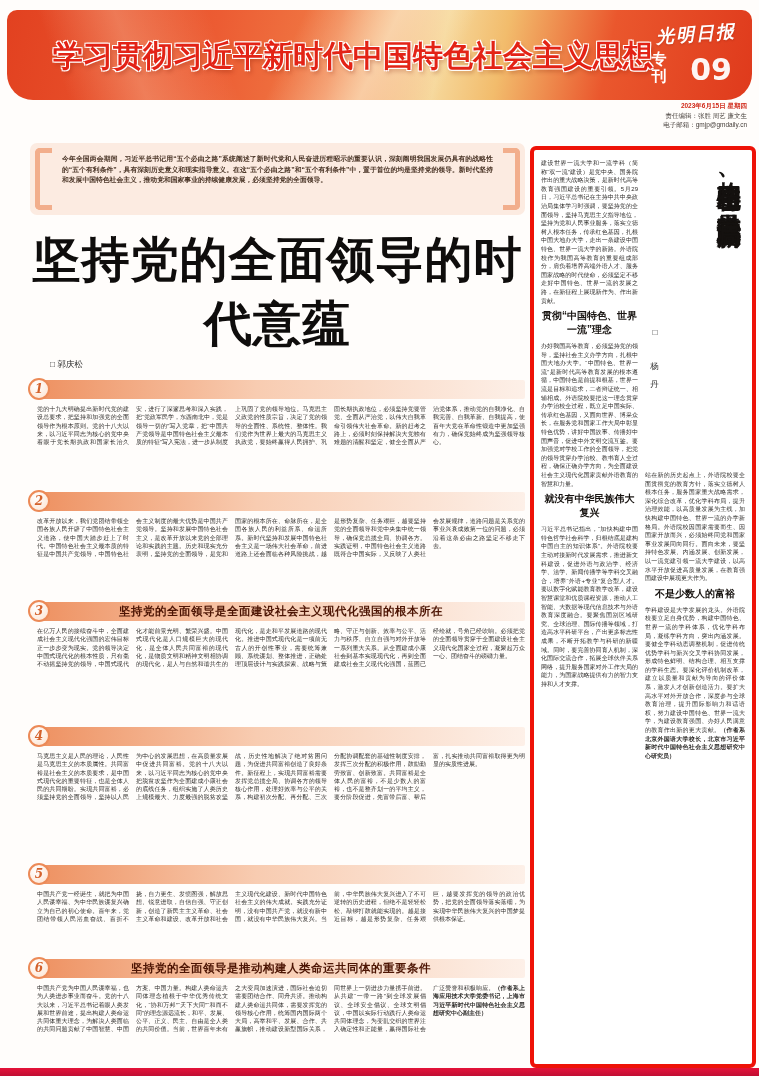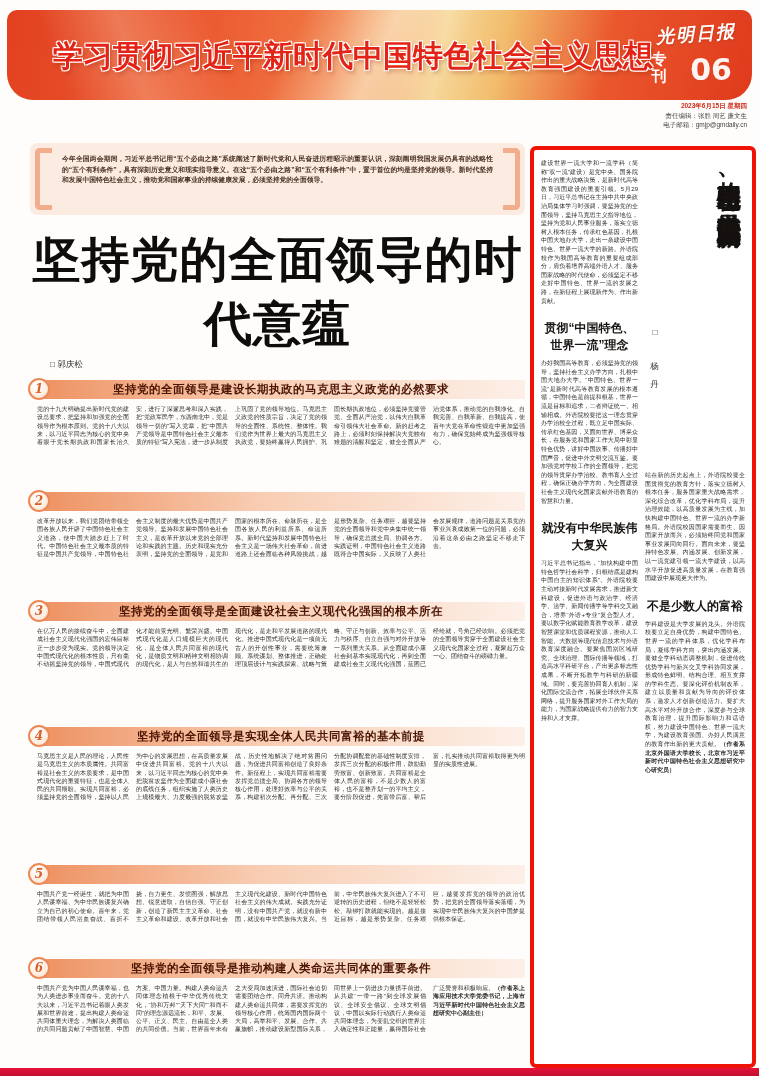--- a/index.html
+++ b/index.html
@@ -53,21 +53,21 @@
   .sec-body{column-count:5;column-gap:7px;font-size:6px;line-height:8.3px;color:#2e2c2a;
     text-align:justify;overflow:hidden;margin-left:7px;}
   .attr{font-weight:bold;}
 
   
   .side{position:absolute;left:530px;top:146px;width:226px;height:922px;box-sizing:border-box;
     border:4px solid #ee1207;border-radius:6px;background:#fff;padding:9px 7px;display:flex;gap:7px;}
   .side-col-l{width:97px;overflow:hidden;}
   .side-col-r{width:100px;overflow:hidden;position:relative;}
   .side-text{font-size:6px;line-height:8.6px;color:#2e2c2a;text-align:justify;}
-  .side-sub{font-size:12px;font-weight:bold;text-align:center;margin:15px 0 5px;color:#171310;}
+  .side-sub{font-size:10px;font-weight:bold;text-align:center;margin:4px 0 5px;color:#171310;}
   .title-block{position:relative;height:306px;margin-bottom:6px;}
   .v-title{position:absolute;right:0;top:4px;height:298px;writing-mode:vertical-rl;
     text-orientation:upright;font-size:24px;font-weight:900;color:#14110f;line-height:32px;
     letter-spacing:1px;}
   .v-author{position:absolute;left:4px;top:168px;writing-mode:vertical-rl;text-orientation:upright;
     font-size:8.5px;color:#333;letter-spacing:4px;}
 
   
   .bottom-band{position:absolute;left:0;right:0;top:1068px;height:8px;
     background:linear-gradient(#e51238,#c00d2f);}
@@ -75,56 +75,54 @@
 </head>
 <body>
 
 <div class="page">
 
   <div class="banner">
     <div class="banner-title">学习贯彻习近平新时代中国特色社会主义思想</div>
     <div class="banner-special">专
 刊</div>
     <div class="banner-logo">光明日报</div>
-    <div class="banner-page">06</div>
+    <div class="banner-page">09</div>
   </div>
 
   <div class="masthead-info">
     <div class="mi-date">2023年6月15日 星期四</div>
     <div class="mi-line">责任编辑：张胜 周艺 廉文生</div>
     <div class="mi-line">电子邮箱：gmjp@gmdaily.cn</div>
   </div>
 
   <div class="main">
     <div class="intro">
       <div class="intro-text">今年全国两会期间，习近平总书记用“五个必由之路”系统阐述了新时代党和人民奋进历程昭示的重要认识，深刻阐明我国发展仍具有的战略性的“五个有利条件”，具有深刻历史意义和现实指导意义。在这“五个必由之路”和“五个有利条件”中，置于首位的均是坚持党的领导。新时代坚持和发展中国特色社会主义，推动党和国家事业的持续健康发展，必须坚持党的全面领导。</div>
     </div>
     <div class="headline">坚持党的全面领导的时代意蕴</div>
     <div class="author">□ 郭庆松</div>
 
     <div class="section-bar">
       <div class="section-num">1</div>
-      <div class="section-title">坚持党的全面领导是建设长期执政的马克思主义政党的必然要求</div>
     </div>
     <div class="sec-body" style="height:78px">党的十九大明确提出新时代党的建设总要求，把坚持和加强党的全面领导作为根本原则。党的十八大以来，以习近平同志为核心的党中央着眼于党长期执政和国家长治久安，进行了深邃思考和深入实践，把“党政军民学，东西南北中，党是领导一切的”写入党章，把“中国共产党领导是中国特色社会主义最本质的特征”写入宪法，进一步从制度上巩固了党的领导地位。马克思主义政党的性质宗旨，决定了党的领导的全面性、系统性、整体性。我们党作为世界上最大的马克思主义执政党，要始终赢得人民拥护、巩固长期执政地位，必须坚持党要管党、全面从严治党，以伟大自我革命引领伟大社会革命。新的赶考之路上，必须时刻保持解决大党独有难题的清醒和坚定，健全全面从严治党体系，推动党的自我净化、自我完善、自我革新、自我提高，使百年大党在革命性锻造中更加坚强有力，确保党始终成为坚强领导核心。</div>
 
     <div class="section-bar">
       <div class="section-num">2</div>
     </div>
     <div class="sec-body" style="height:76px">改革开放以来，我们党团结带领全国各族人民开辟了中国特色社会主义道路，使中国大踏步赶上了时代。中国特色社会主义最本质的特征是中国共产党领导，中国特色社会主义制度的最大优势是中国共产党领导。坚持和发展中国特色社会主义，是改革开放以来党的全部理论和实践的主题。历史和现实充分表明，坚持党的全面领导，是党和国家的根本所在、命脉所在，是全国各族人民的利益所系、命运所系。新时代坚持和发展中国特色社会主义是一场伟大社会革命，前进道路上还会面临各种风险挑战，越是形势复杂、任务艰巨，越要坚持党的全面领导和党中央集中统一领导，确保党总揽全局、协调各方。实践证明，中国特色社会主义道路既符合中国实际，又反映了人类社会发展规律，道路问题是关系党的事业兴衰成败第一位的问题，必须沿着这条必由之路坚定不移走下去。</div>
 
     <div class="section-bar">
       <div class="section-num">3</div>
       <div class="section-title">坚持党的全面领导是全面建设社会主义现代化强国的根本所在</div>
     </div>
     <div class="sec-body" style="height:91px">在亿万人民的接续奋斗中，全面建成社会主义现代化强国的宏伟目标正一步步变为现实。党的领导决定中国式现代化的根本性质，只有毫不动摇坚持党的领导，中国式现代化才能前景光明、繁荣兴盛。中国式现代化是人口规模巨大的现代化，是全体人民共同富裕的现代化，是物质文明和精神文明相协调的现代化，是人与自然和谐共生的现代化，是走和平发展道路的现代化。推进中国式现代化是一项前无古人的开创性事业，需要统筹兼顾、系统谋划、整体推进，正确处理顶层设计与实践探索、战略与策略、守正与创新、效率与公平、活力与秩序、自立自强与对外开放等一系列重大关系。从全面建成小康社会到基本实现现代化，再到全面建成社会主义现代化强国，蓝图已经绘就，号角已经吹响。必须把党的全面领导贯穿于全面建设社会主义现代化国家全过程，凝聚起万众一心、团结奋斗的磅礴力量。</div>
 
     <div class="section-bar">
       <div class="section-num">4</div>
-      <div class="section-title">坚持党的全面领导是实现全体人民共同富裕的基本前提</div>
     </div>
     <div class="sec-body" style="height:104px">马克思主义是人民的理论，人民性是马克思主义的本质属性。共同富裕是社会主义的本质要求，是中国式现代化的重要特征，也是全体人民的共同期盼。实现共同富裕，必须坚持党的全面领导，坚持以人民为中心的发展思想，在高质量发展中促进共同富裕。党的十八大以来，以习近平同志为核心的党中央把脱贫攻坚作为全面建成小康社会的底线任务，组织实施了人类历史上规模最大、力度最强的脱贫攻坚战，历史性地解决了绝对贫困问题，为促进共同富裕创造了良好条件。新征程上，实现共同富裕需要发挥党总揽全局、协调各方的领导核心作用，处理好效率与公平的关系，构建初次分配、再分配、三次分配协调配套的基础性制度安排，发挥三次分配的积极作用，鼓励勤劳致富、创新致富。共同富裕是全体人民的富裕，不是少数人的富裕，也不是整齐划一的平均主义，要分阶段促进，先富带后富、帮后富，扎实推动共同富裕取得更为明显的实质性进展。</div>
 
     <div class="section-bar">
       <div class="section-num">5</div>
     </div>
     <div class="sec-body" style="height:60px">中国共产党一经诞生，就把为中国人民谋幸福、为中华民族谋复兴确立为自己的初心使命。百年来，党团结带领人民浴血奋战、百折不挠，自力更生、发愤图强，解放思想、锐意进取，自信自强、守正创新，创造了新民主主义革命、社会主义革命和建设、改革开放和社会主义现代化建设、新时代中国特色社会主义的伟大成就。实践充分证明，没有中国共产党，就没有新中国，就没有中华民族伟大复兴。当前，中华民族伟大复兴进入了不可逆转的历史进程，但绝不是轻轻松松、敲锣打鼓就能实现的。越是接近目标，越是形势复杂、任务艰巨，越要发挥党的领导的政治优势，把党的全面领导落实落细，为实现中华民族伟大复兴的中国梦提供根本保证。</div>
 
     <div class="section-bar">
       <div class="section-num">6</div>

